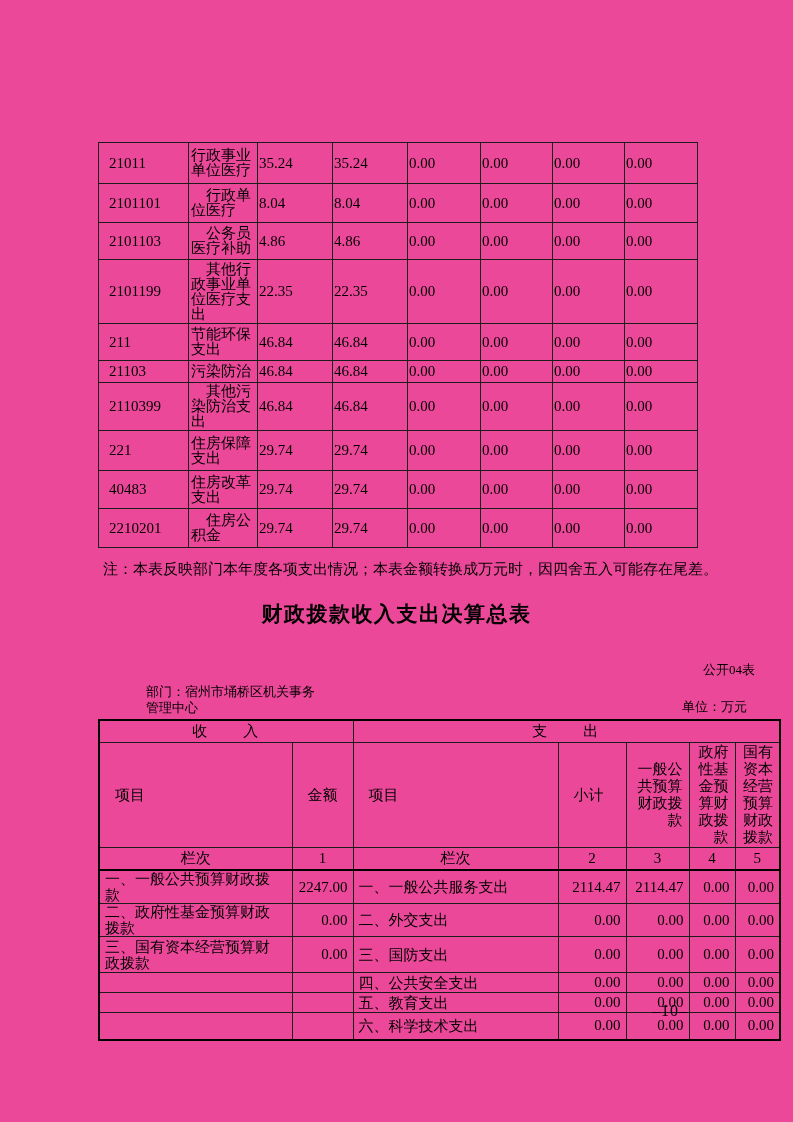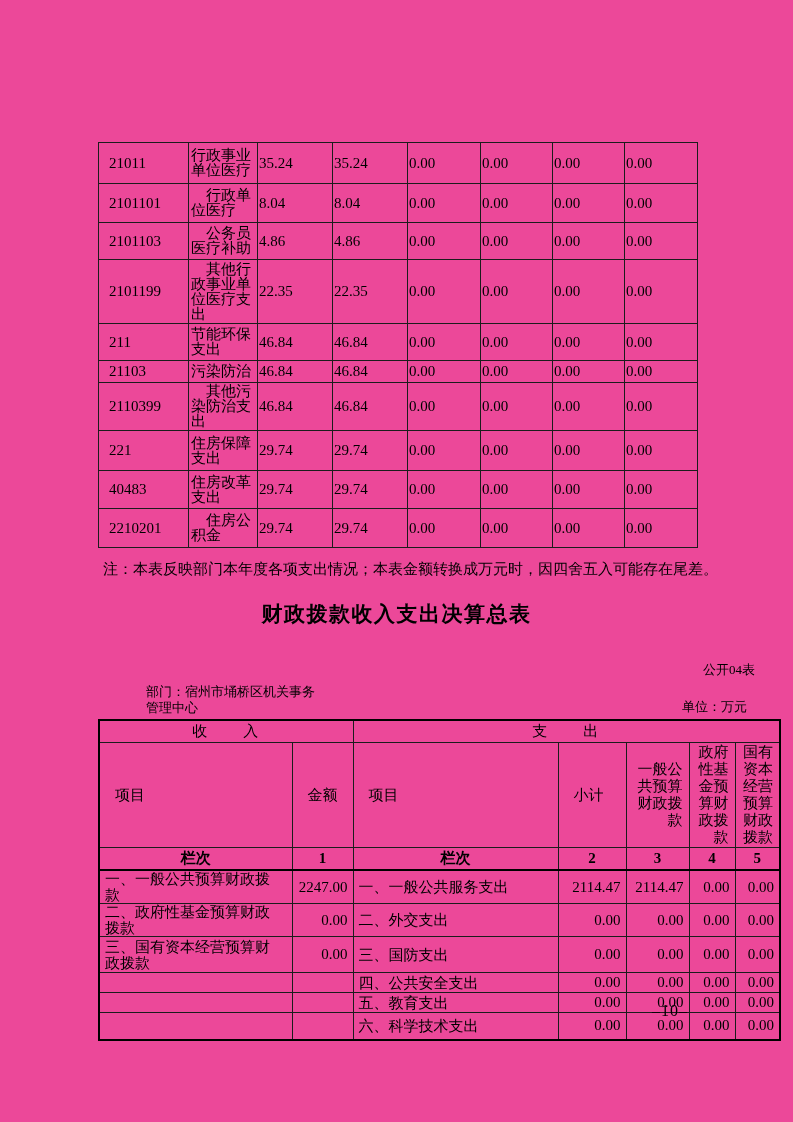--- a/index.html
+++ b/index.html
@@ -39,21 +39,21 @@
 
   
   #table2{left:98px;top:719px;width:681px;font-size:15px;border:2px solid #000;}
   #table2 td{border:1.2px solid #1c1c1c;vertical-align:middle;}
   .t2-sec{text-align:center;letter-spacing:2px;}
   .t2-h{text-align:left;padding-left:15px;}
   .t2-hn{text-align:right;padding:0 6px;word-break:break-all;line-break:anywhere;line-height:17px;}
   .t2-c{text-align:center;}
   .t2-item{text-align:left;padding:0 7px 0 5px;word-break:break-all;line-break:anywhere;line-height:16px;}
   .t2-num{text-align:right;padding-right:5px;}
-  #table2 tr.lanci td{border-bottom:2px solid #000;font-weight:bold;}
+  #table2 tr.lanci td{border-bottom:2px solid #000;}
   #table2 tr:nth-child(1){height:17px}
   #table2 tr:nth-child(2){height:105px}
   #table2 tr:nth-child(3){height:17px}
   #table2 tr:nth-child(4){height:18px}
   #table2 tr:nth-child(5){height:17px}
   #table2 tr:nth-child(6){height:36px}
   #table2 tr:nth-child(7){height:18px}
   #table2 tr:nth-child(8){height:18px}
   #table2 tr:nth-child(9){height:27px}
 

